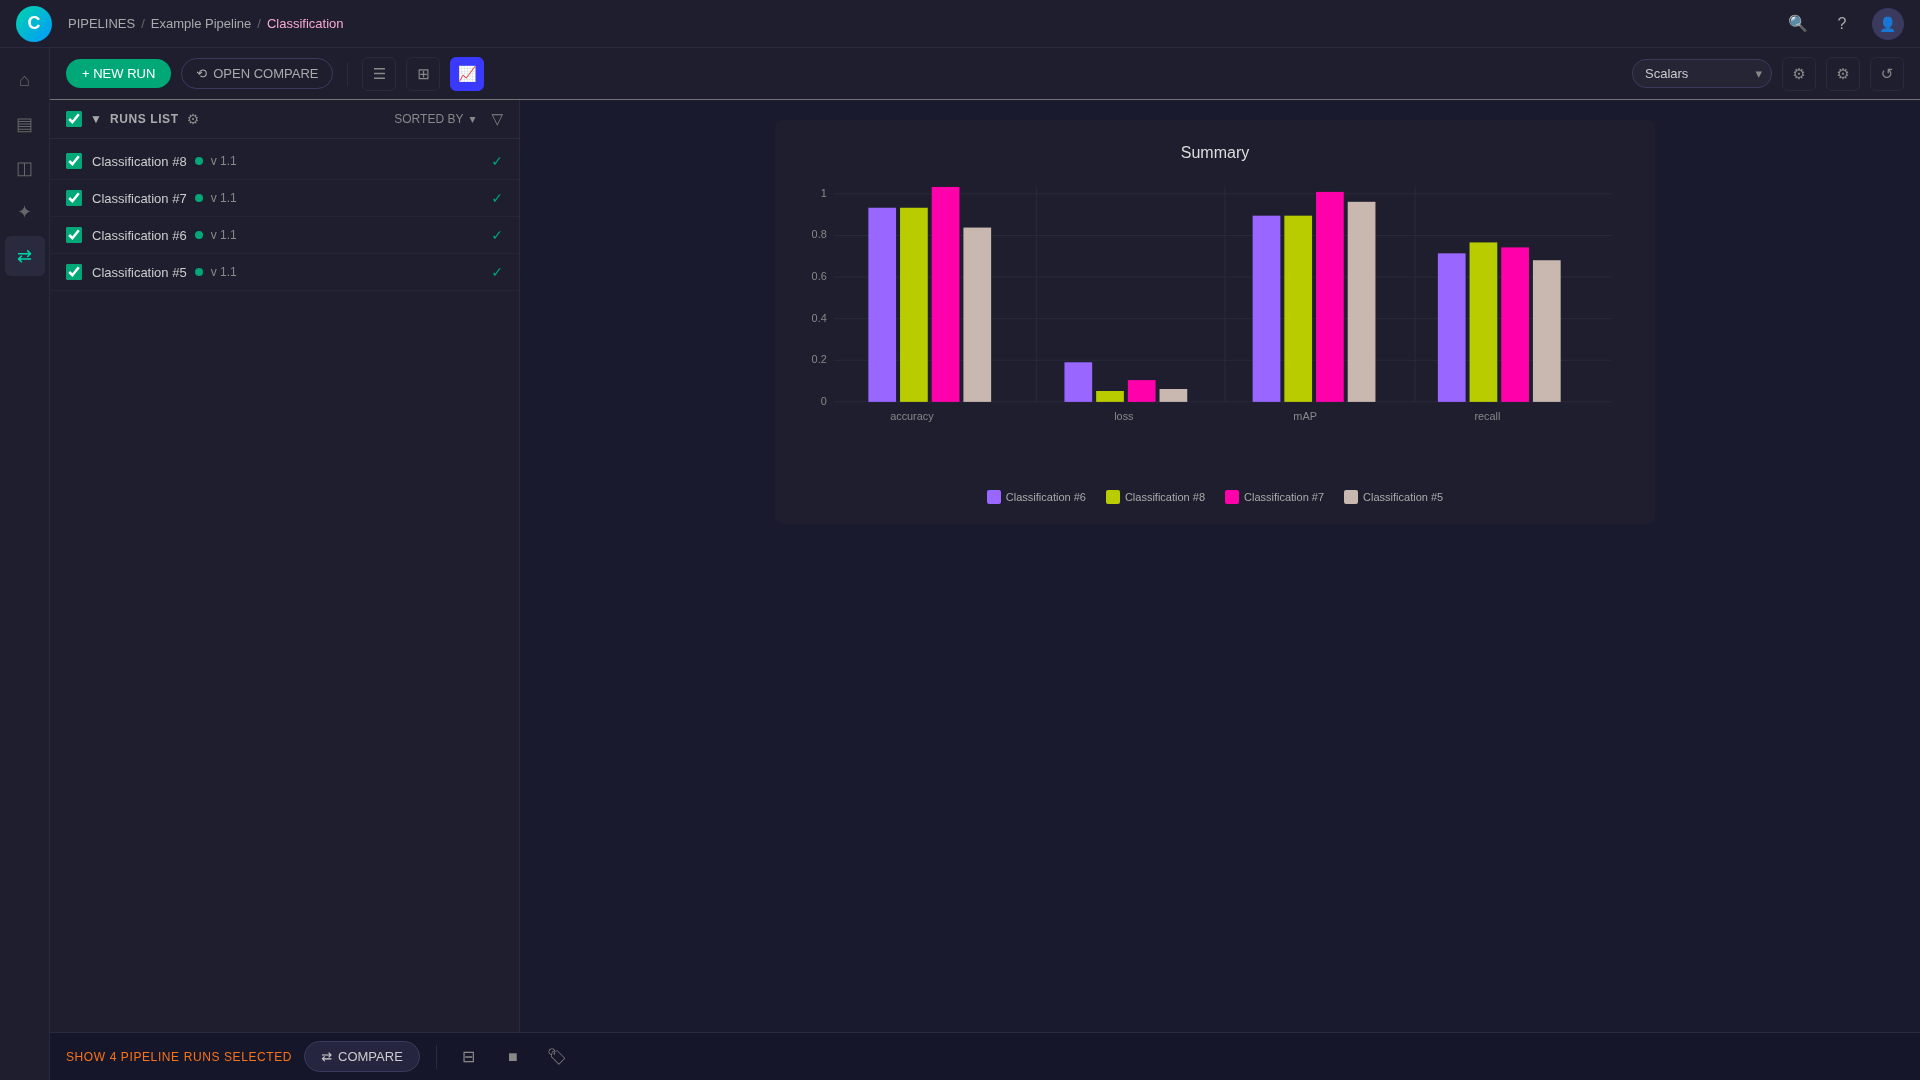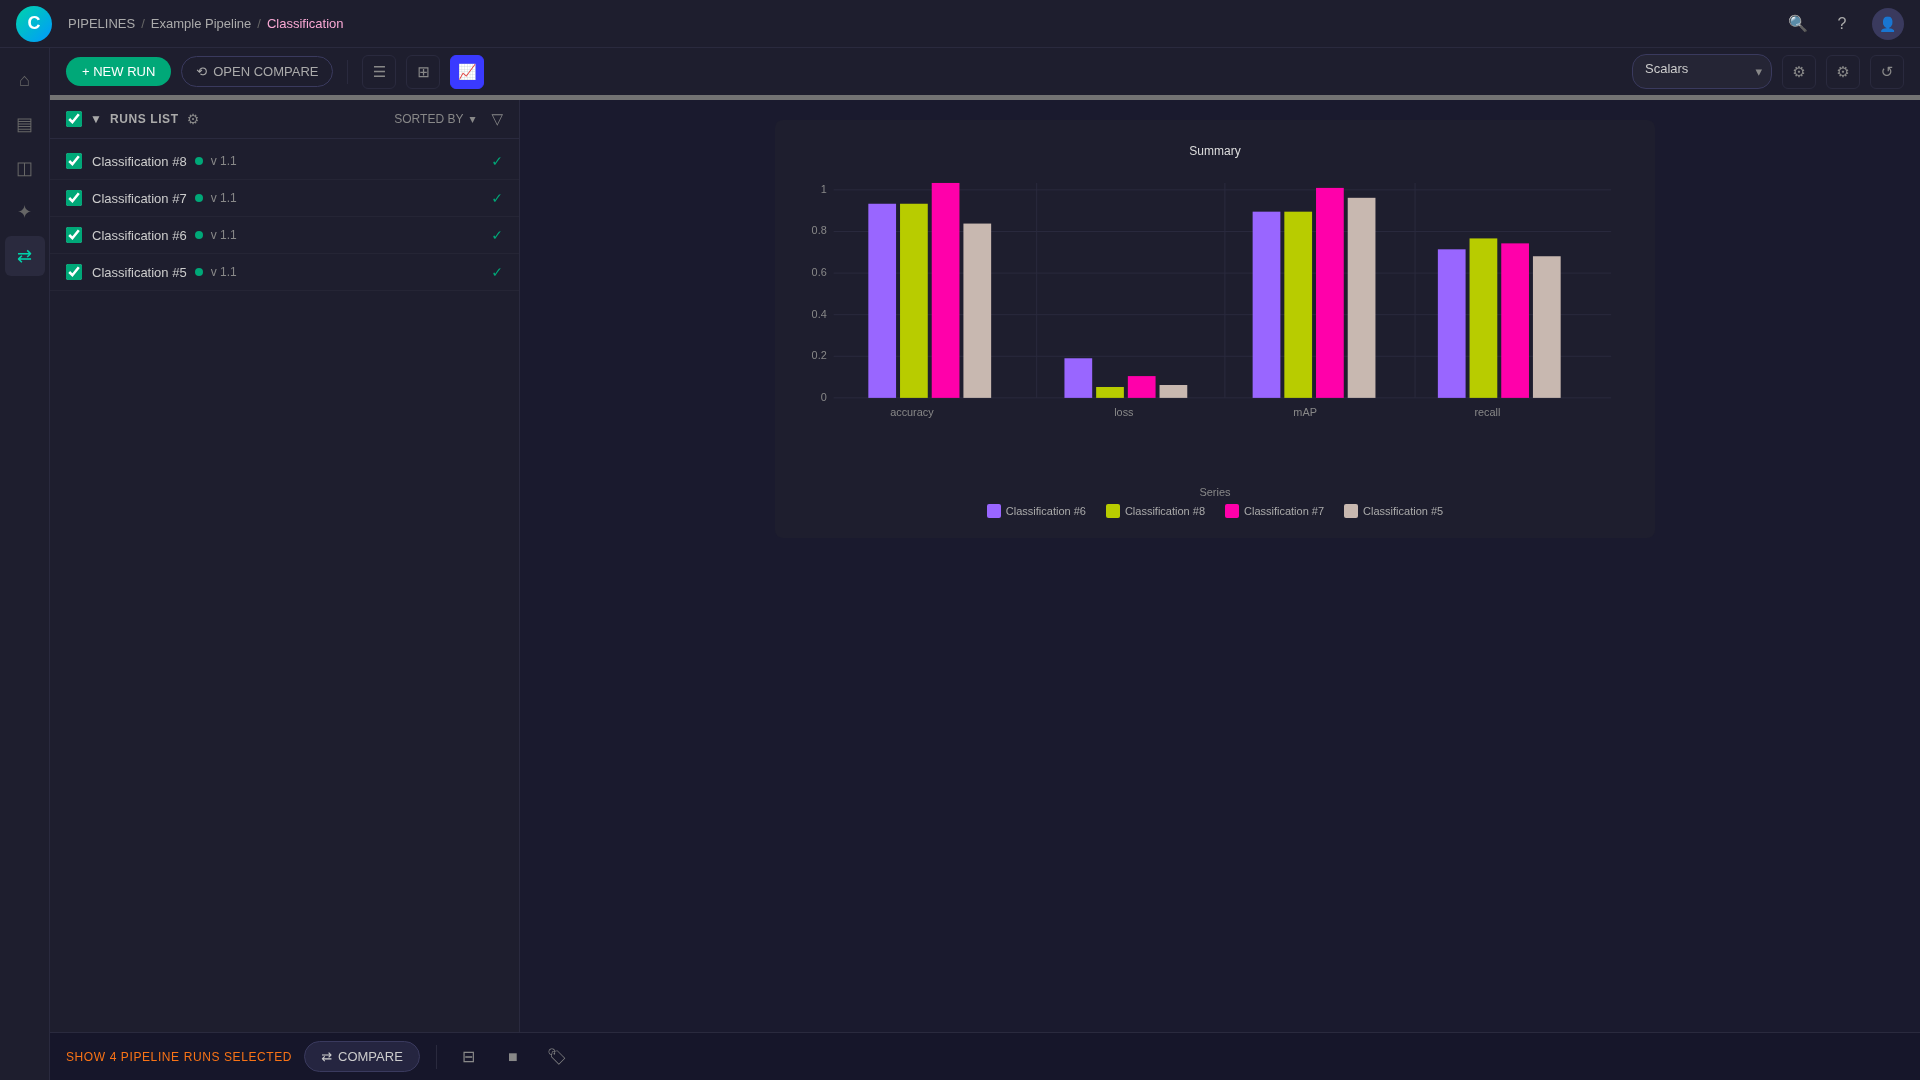--- a/index.html
+++ b/index.html
@@ -122,21 +122,21 @@
       flex-direction: column;
       flex: 1;
       overflow: hidden;
     }
     .toolbar {
       background: #1e1e2e;
       height: 52px;
       display: flex;
       align-items: center;
       padding: 0 16px;
-      border-bottom: 5px solid #737373;
+      border-bottom: 1px solid #737373;
       gap: 10px;
       flex-shrink: 0;
     }
     .btn-new-run {
       background: #00a878;
       color: white;
       border: none;
       border-radius: 20px;
       padding: 7px 16px;
       font-size: 13px;
@@ -181,21 +181,21 @@
       margin-left: auto;
       display: flex;
       align-items: center;
       gap: 10px;
     }
     .scalars-select {
       background: #252535;
       color: #ccc;
       border: 1px solid #3a3a5e;
       border-radius: 14px;
-      padding: 6px 30px 12px 12px;
+      padding: 6px 30px 6px 12px;
       font-size: 13px;
       cursor: pointer;
       appearance: none;
       min-width: 140px;
     }
     .select-wrapper {
       position: relative;
       display: inline-flex;
       align-items: center;
     }
@@ -346,21 +346,21 @@
     }
     .chart-container {
       width: 100%;
       max-width: 880px;
       background: #1e1e2e;
       border-radius: 8px;
       padding: 24px 24px 20px;
     }
     .chart-title {
       text-align: center;
-      font-size: 12px;
+      font-size: 16px;
       color: #ddd;
       margin-bottom: 20px;
       font-weight: 400;
     }
     .chart-svg-wrapper {
       width: 100%;
     }
 
     
     .bottom-bar {
@@ -568,21 +568,20 @@
 
               <rect x="645" y="72" width="28" height="150" fill="#9966ff"></rect>
               <rect x="677" y="61" width="28" height="161" fill="#b8cc00"></rect>
               <rect x="709" y="66" width="28" height="156" fill="#ff00aa"></rect>
               <rect x="741" y="79" width="28" height="143" fill="#c8b8b0"></rect>
               <text x="695" y="240" fill="#888" font-size="11" text-anchor="middle">recall</text>
             </svg>
           </div>
 
           <div style="text-align:center; margin-top:8px;">
-            <span style="font-size:11px; color:#888; display:block; margin-bottom:6px;">Series</span>
             <div style="display:flex; justify-content:center; gap:20px; flex-wrap:wrap;">
               <div style="display:flex;align-items:center;gap:5px;">
                 <div style="width:14px;height:14px;background:#9966ff;border-radius:2px;"></div>
                 <span style="font-size:11px;color:#aaa;">Classification #6</span>
               </div>
               <div style="display:flex;align-items:center;gap:5px;">
                 <div style="width:14px;height:14px;background:#b8cc00;border-radius:2px;"></div>
                 <span style="font-size:11px;color:#aaa;">Classification #8</span>
               </div>
               <div style="display:flex;align-items:center;gap:5px;">

